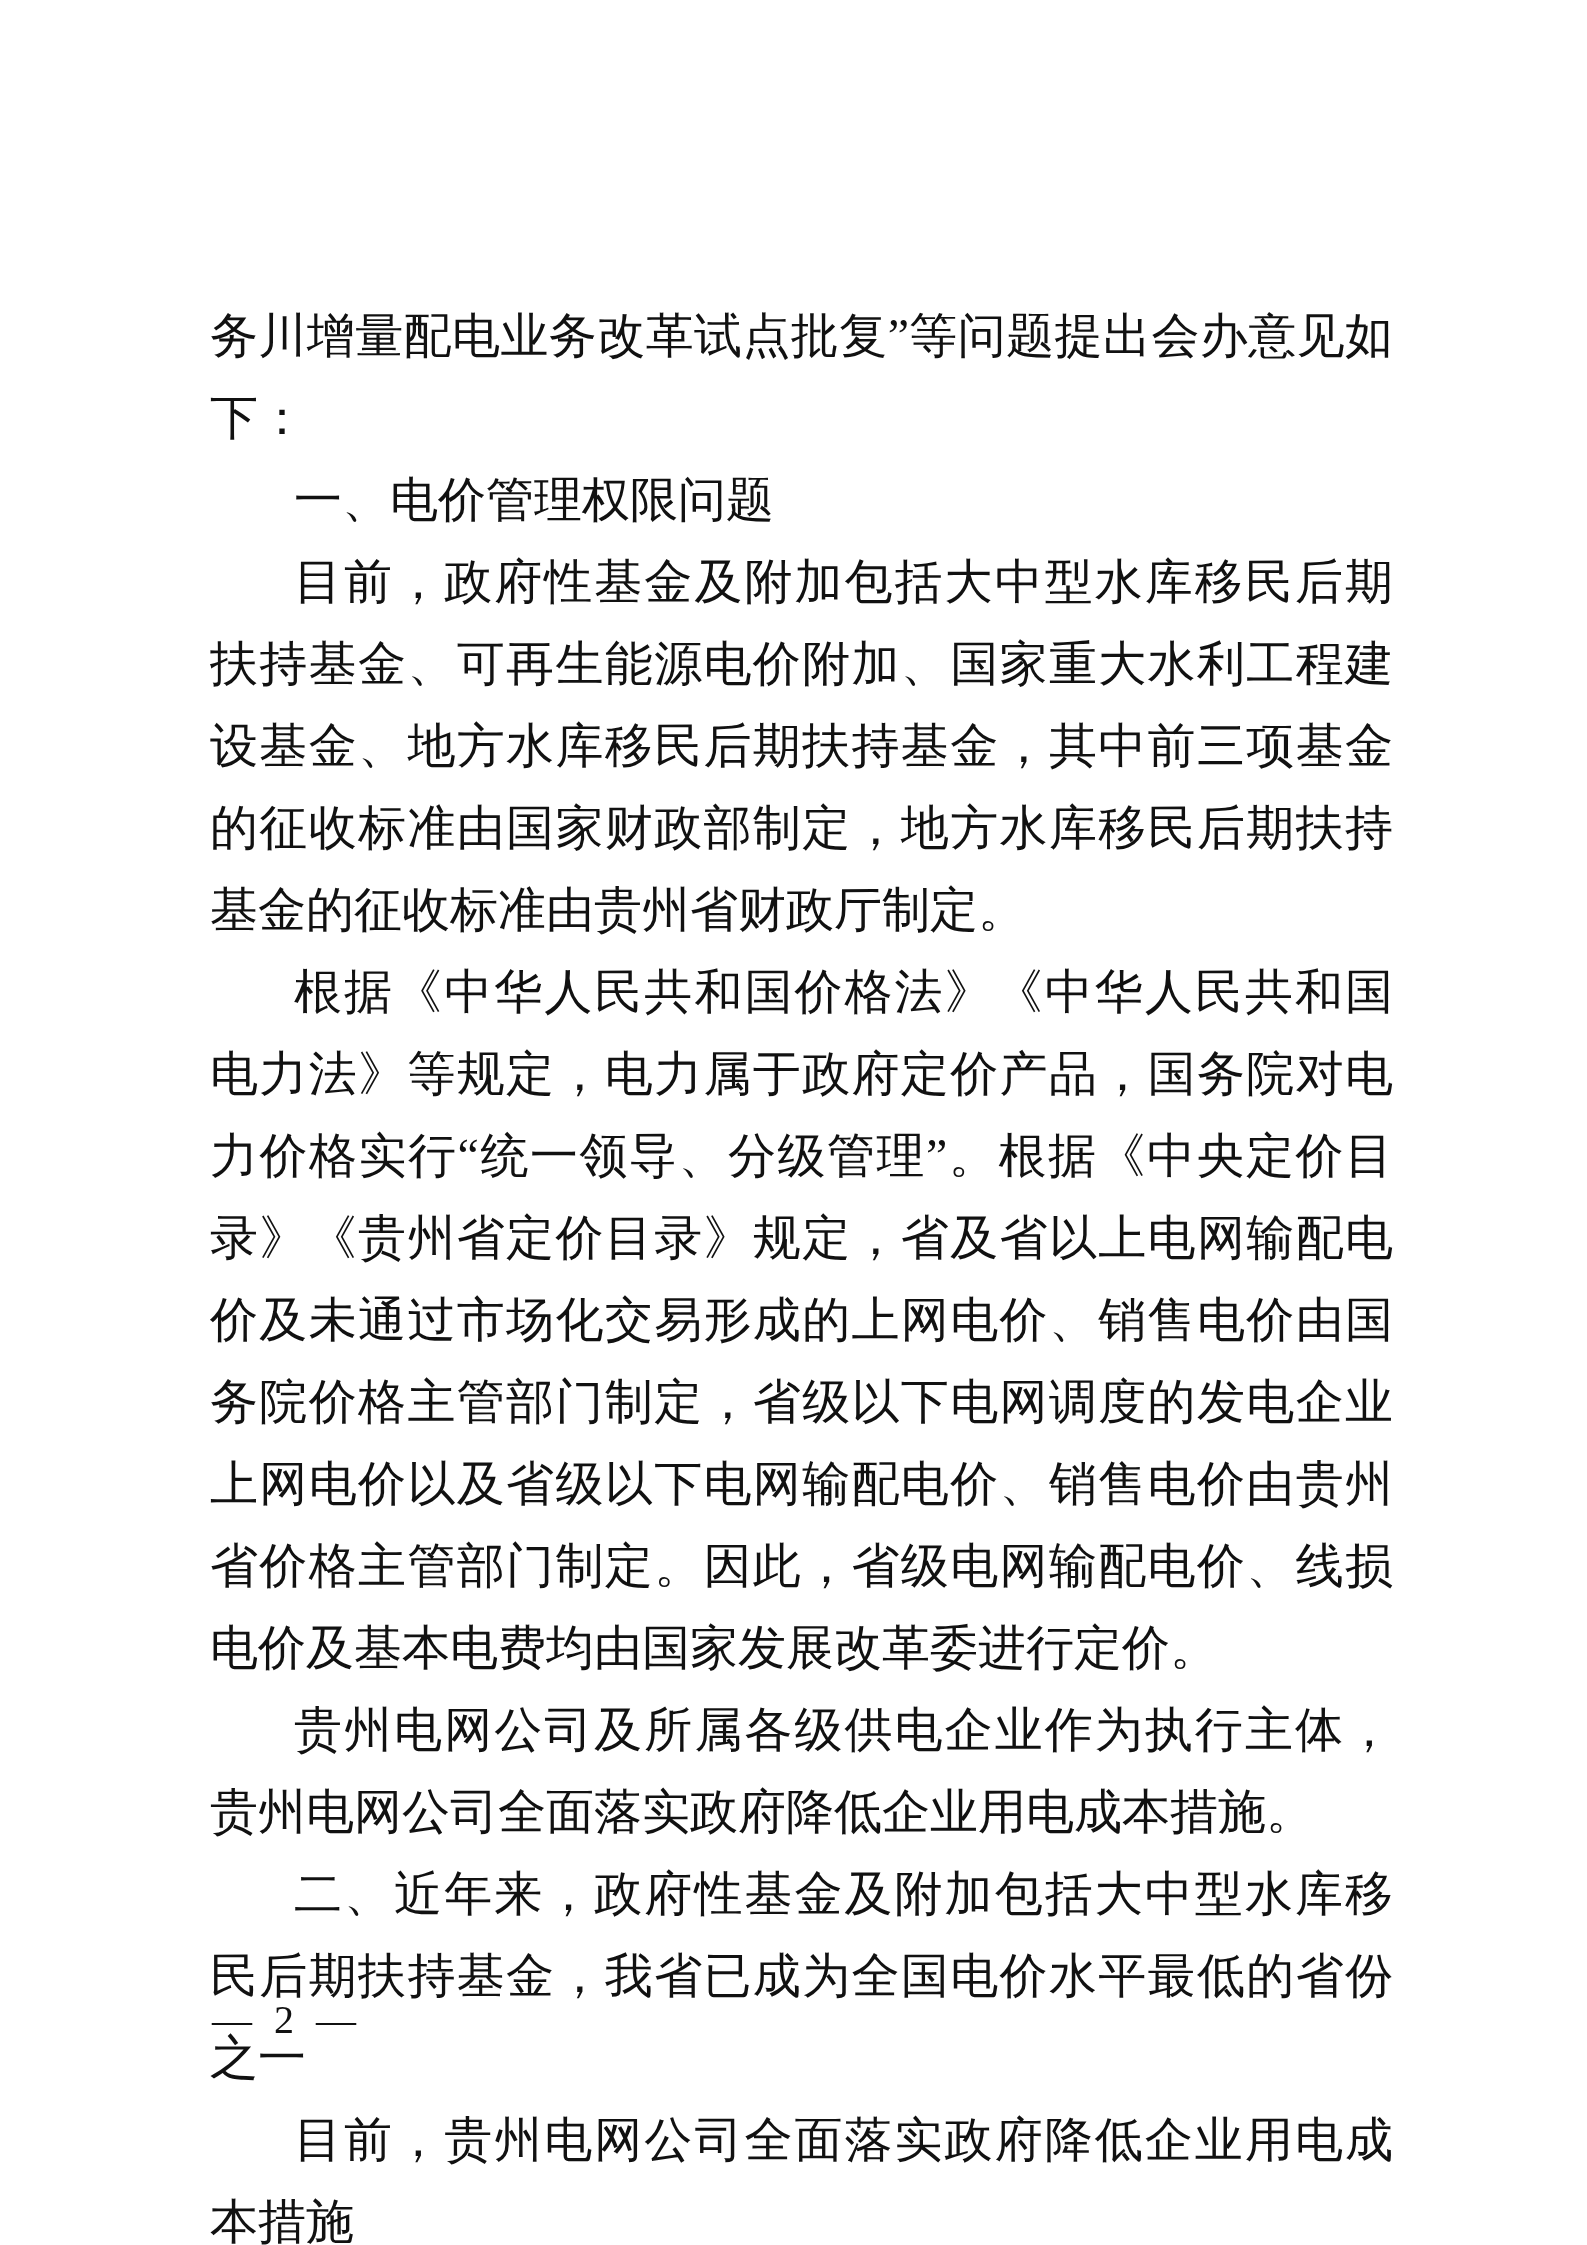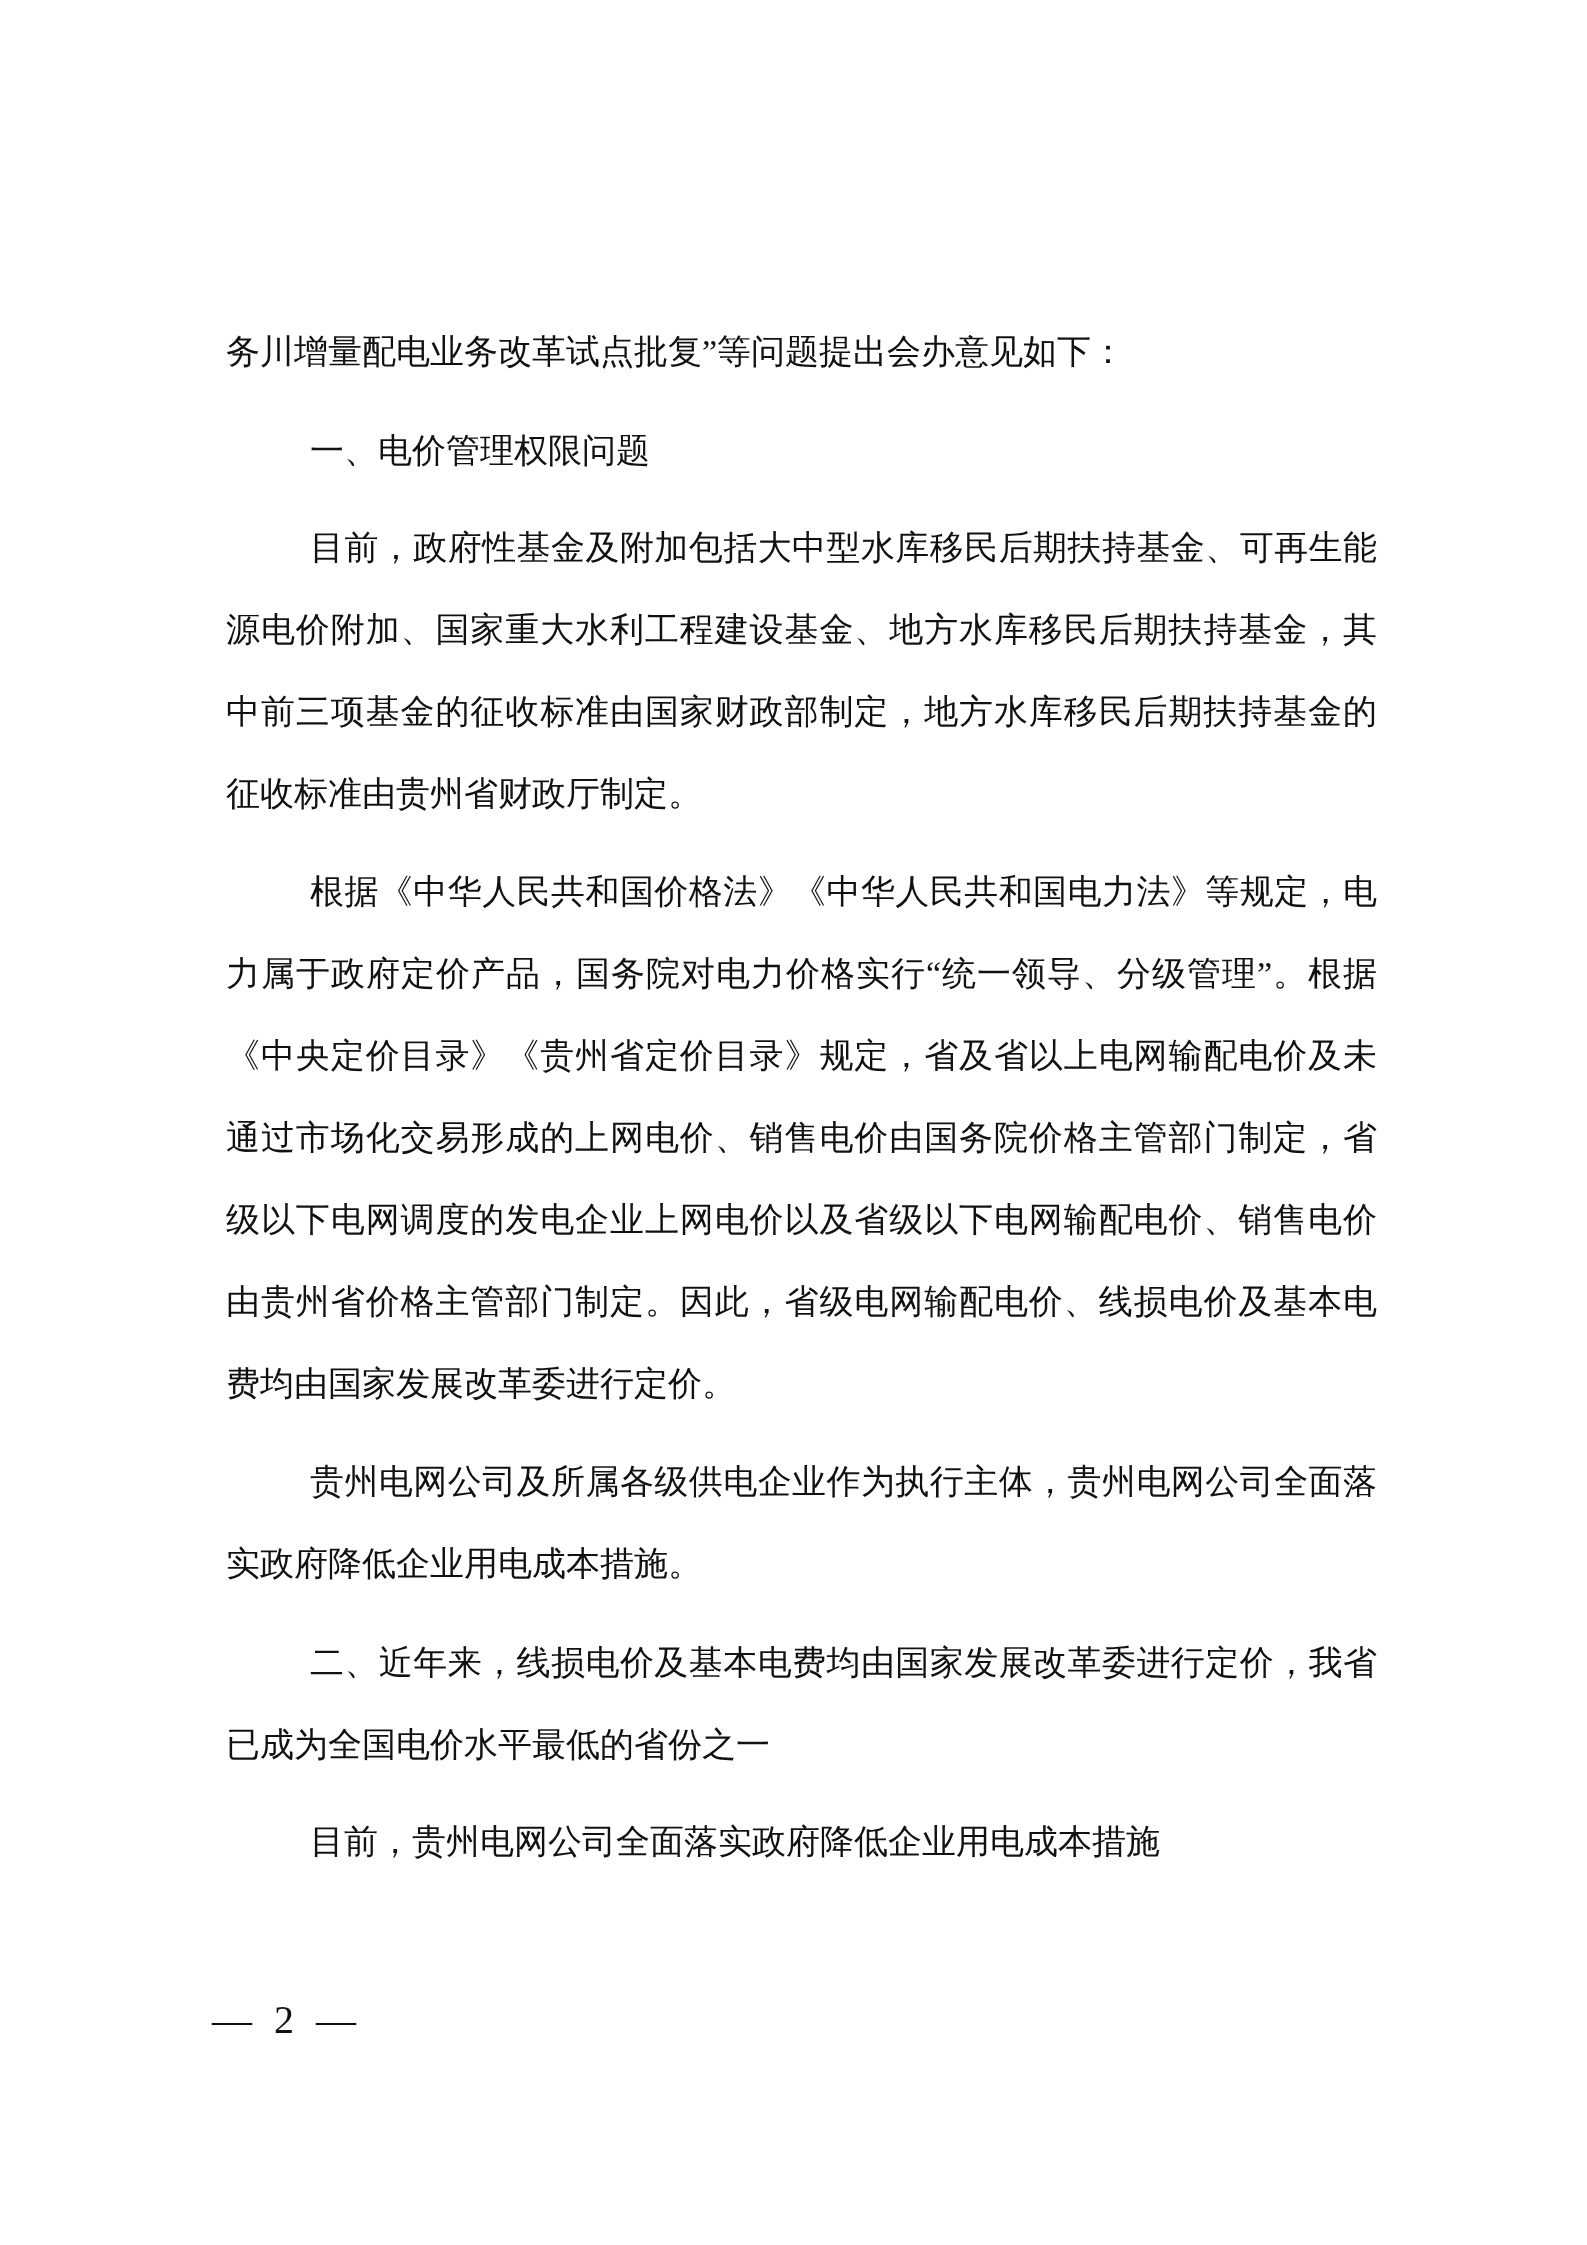--- a/index.html
+++ b/index.html
@@ -16,24 +16,24 @@
     overflow: hidden;
     color: #111111;
   }
   .body-text {
     position: absolute;
     left: 210px;
     top: 295px;
     width: 1183px;
   }
   .body-text p {
-    margin: 16px;
+    margin: 0;
     padding: 0;
     font-family: "Liberation Serif", "DejaVu Serif", serif;
-    font-size: 34px;
+    font-size: 48px;
     line-height: 82px;
     text-align: justify;
     text-justify: inter-ideograph;
     letter-spacing: 0px;
     color: #111111;
   }
   .body-text p.indent {
     text-indent: 84px;
   }
   .body-text p.heading {
@@ -61,20 +61,20 @@
     <p class="cont">务川增量配电业务改革试点批复”等问题提出会办意见如下：</p>
 
     <p class="heading">一、电价管理权限问题</p>
 
     <p class="indent">目前，政府性基金及附加包括大中型水库移民后期扶持基金、可再生能源电价附加、国家重大水利工程建设基金、地方水库移民后期扶持基金，其中前三项基金的征收标准由国家财政部制定，地方水库移民后期扶持基金的征收标准由贵州省财政厅制定。</p>
 
     <p class="indent">根据《中华人民共和国价格法》《中华人民共和国电力法》等规定，电力属于政府定价产品，国务院对电力价格实行“统一领导、分级管理”。根据《中央定价目录》《贵州省定价目录》规定，省及省以上电网输配电价及未通过市场化交易形成的上网电价、销售电价由国务院价格主管部门制定，省级以下电网调度的发电企业上网电价以及省级以下电网输配电价、销售电价由贵州省价格主管部门制定。因此，省级电网输配电价、线损电价及基本电费均由国家发展改革委进行定价。</p>
 
     <p class="indent">贵州电网公司及所属各级供电企业作为执行主体，贵州电网公司全面落实政府降低企业用电成本措施。</p>
 
-    <p class="heading">二、近年来，线损电价及基本电费均由国家发展改革委进行定价，我省已成为全国电价水平最低的省份之一</p>
+    <p class="heading">二、近年来，政府性基金及附加包括大中型水库移民后期扶持基金，我省已成为全国电价水平最低的省份之一</p>
 
     <p class="indent">目前，贵州电网公司全面落实政府降低企业用电成本措施</p>
   </div>
 
   <div class="page-footer">— 2 —</div>
 
 </div>
 
 </body></html>

